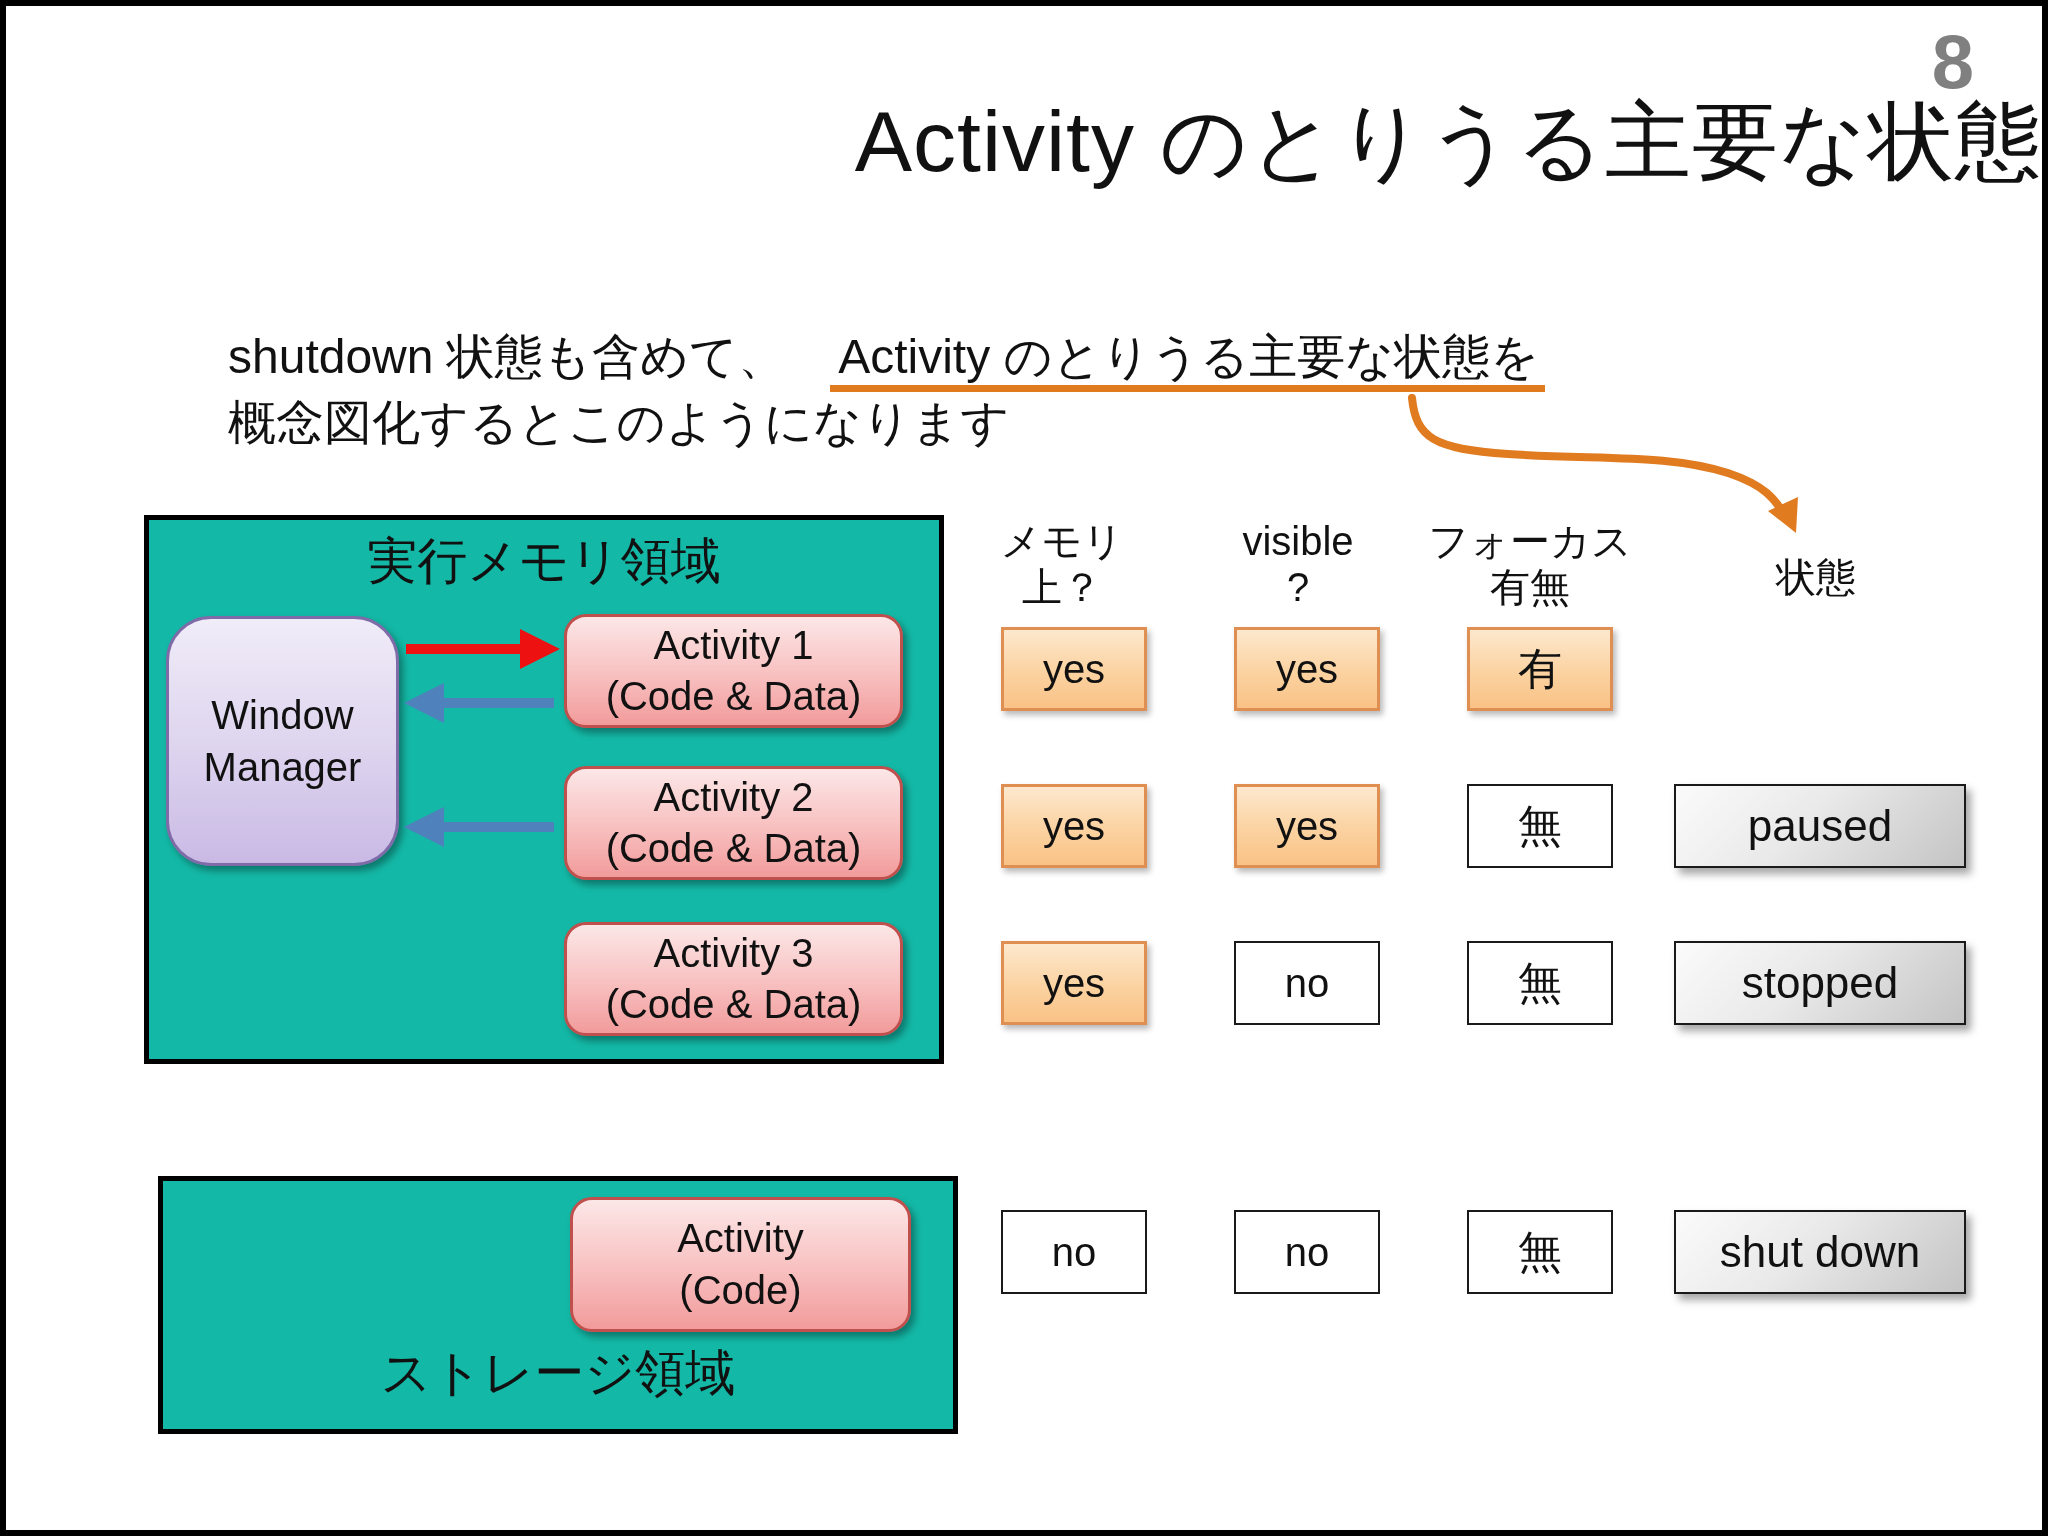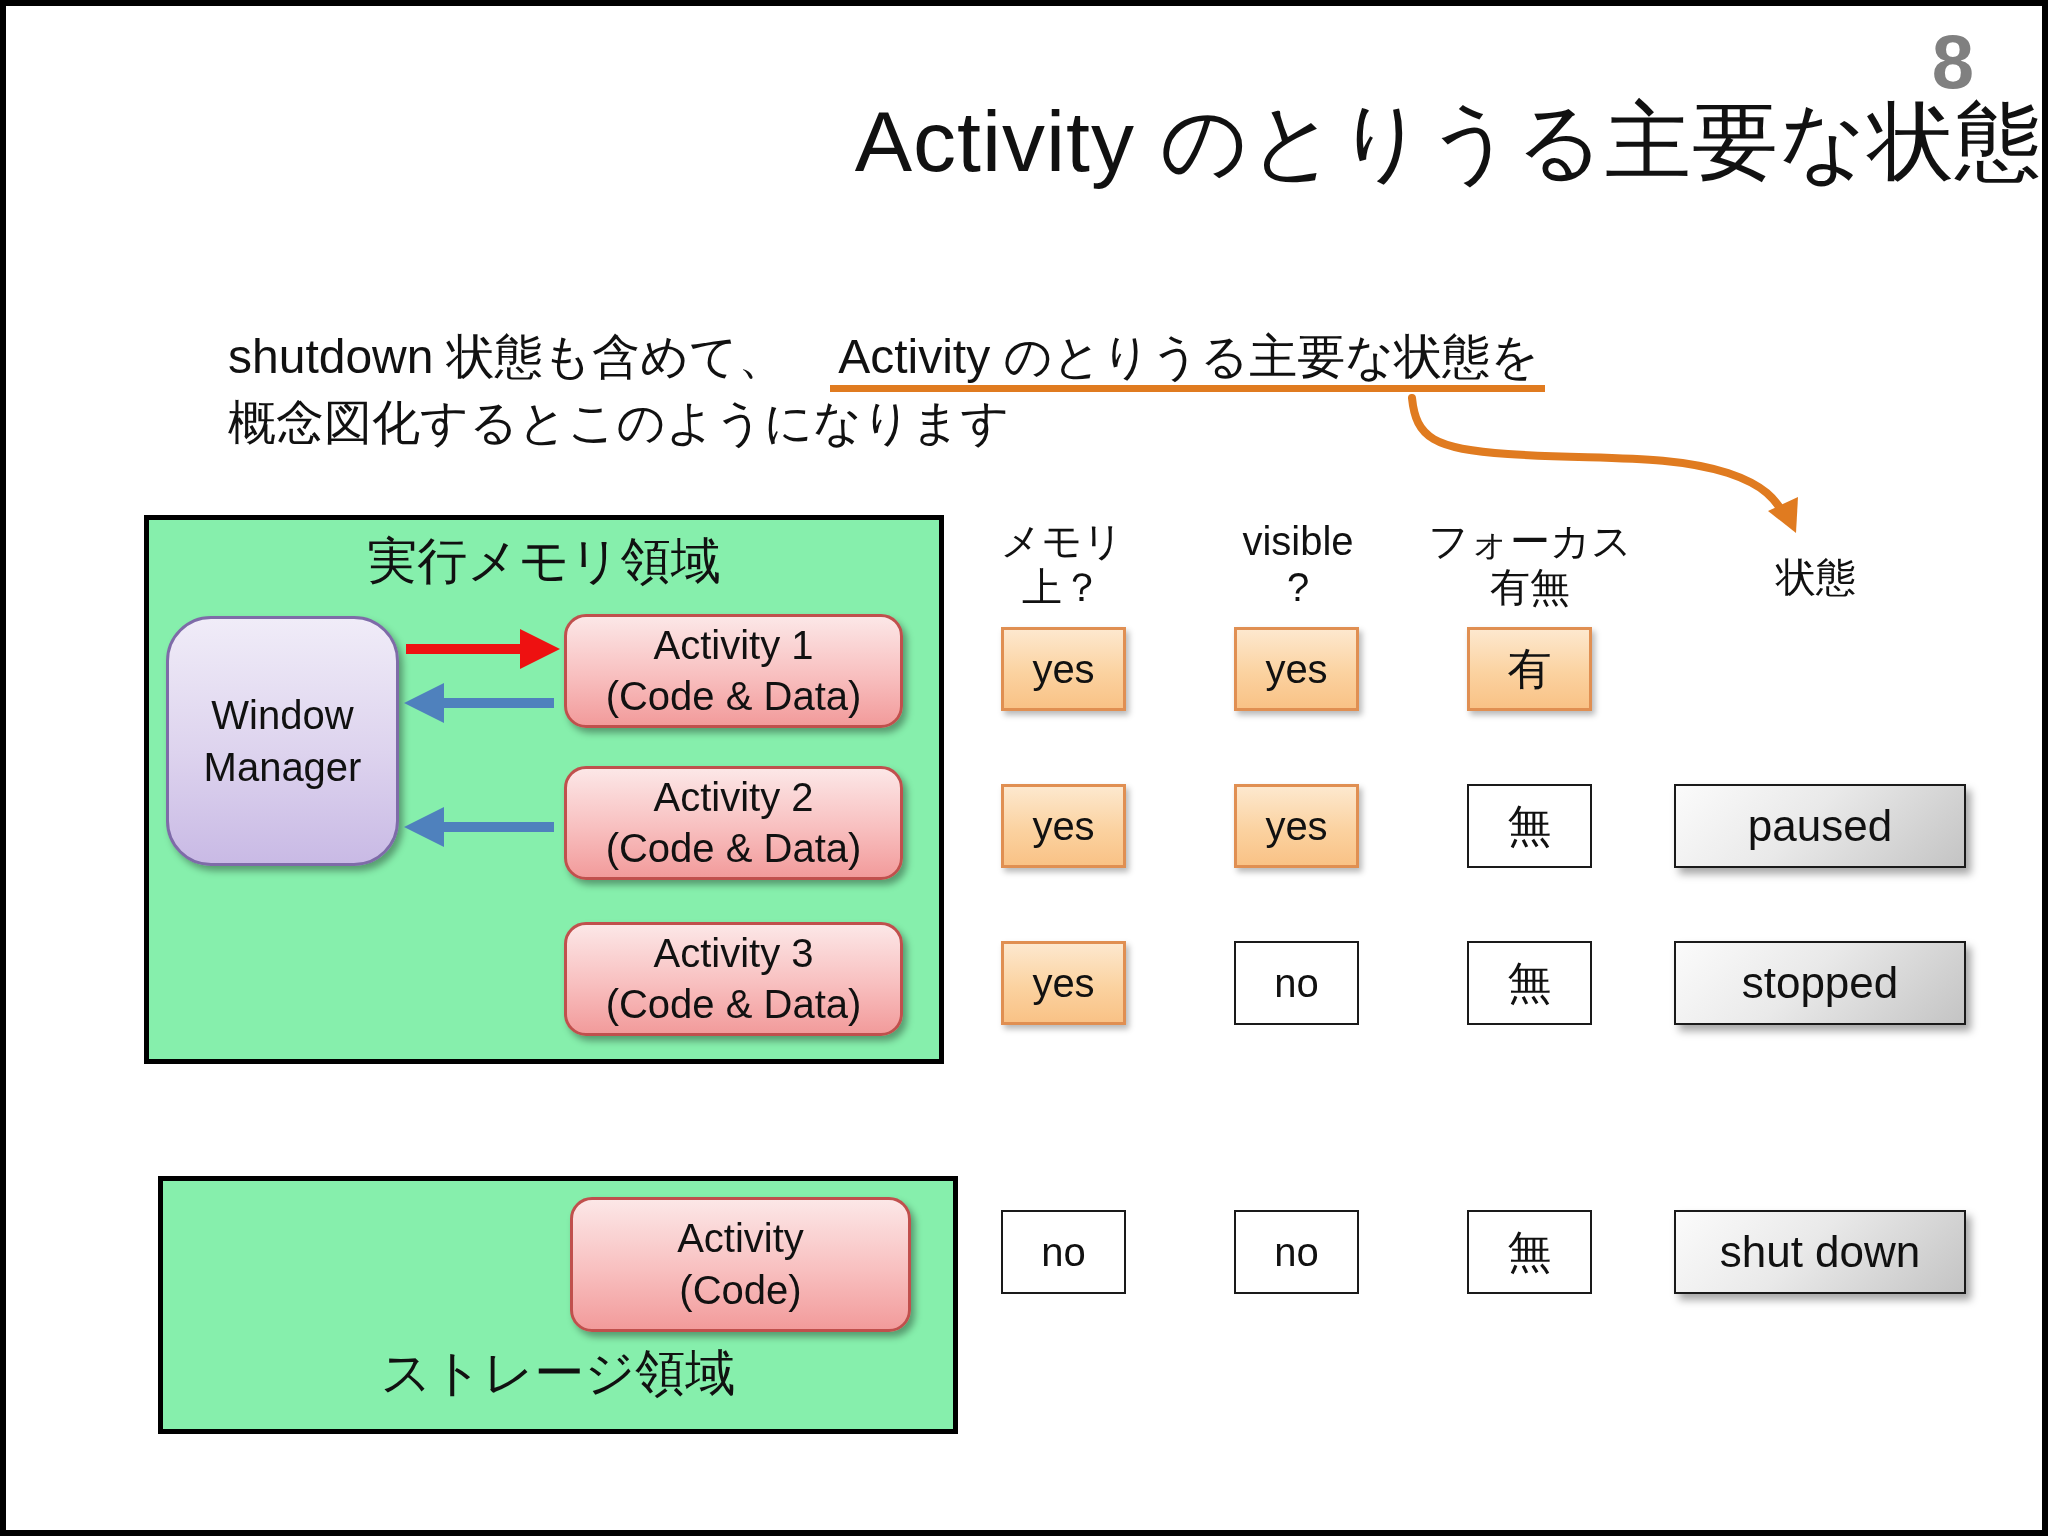--- a/index.html
+++ b/index.html
@@ -17,21 +17,21 @@
     position:absolute; top:78px; left:0; width:100%; margin:0;
     text-align:right; font-size:86px; font-weight:normal; letter-spacing:1px;
   }
   .desc{
     position:absolute; left:222px; top:318px;
     font-size:48px; line-height:66px; white-space:nowrap;
   }
   .underlined{ border-bottom:7px solid #E07B20; padding:0 6px 2px 8px; }
 
   
-  .region{ position:absolute; box-sizing:border-box; border:5px solid #000; background:#86efac; }
+  .region{ position:absolute; box-sizing:border-box; border:5px solid #000; background:#14b8a6; }
   .region-exec{ left:138px; top:509px; width:800px; height:549px; }
   .region-storage{ left:152px; top:1170px; width:800px; height:258px; }
   .region-label{ position:absolute; width:100%; text-align:center; font-size:50px; }
   .label-exec{ top:8px; }
   .label-storage{ bottom:22px; }
 
   .wm-box{
     position:absolute; left:160px; top:610px; width:233px; height:250px; box-sizing:border-box;
     border:3px solid #7E6BA8; border-radius:45px;
     background:linear-gradient(180deg,#F0ECF8 0%, #DDD3EE 55%, #C9BAE5 100%);
@@ -52,21 +52,21 @@
 
   
   .col-header{
     position:absolute; top:512px; width:240px; text-align:center;
     font-size:40px; line-height:46px;
   }
   .col-header-state{ top:548px; left:1660px; width:300px; }
 
   
   .cell{
-    position:absolute; width:125px; height:84px; box-sizing:border-box;
+    position:absolute; width:146px; height:84px; box-sizing:border-box;
     display:flex; align-items:center; justify-content:center;
     font-size:40px;
   }
   .cell-state{
     position:absolute; left:1668px; width:292px; height:84px; box-sizing:border-box;
     display:flex; align-items:center; justify-content:center; font-size:44px;
     border:2px solid #1a1a1a;
     background:linear-gradient(135deg,#FBFBFB 0%, #E9E9E9 45%, #C4C4C4 100%);
     box-shadow:5px 6px 8px rgba(0,0,0,0.35);
   }

